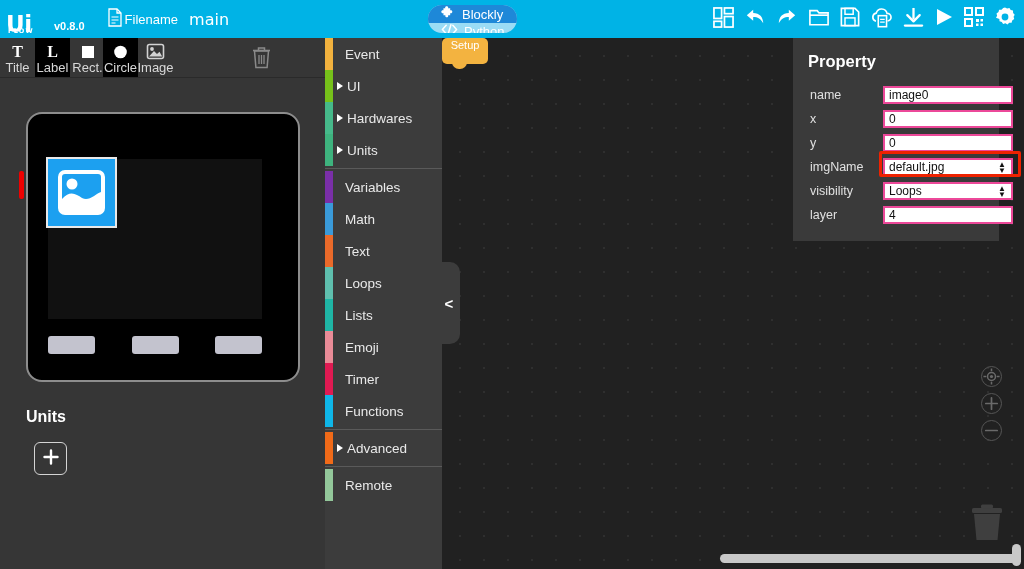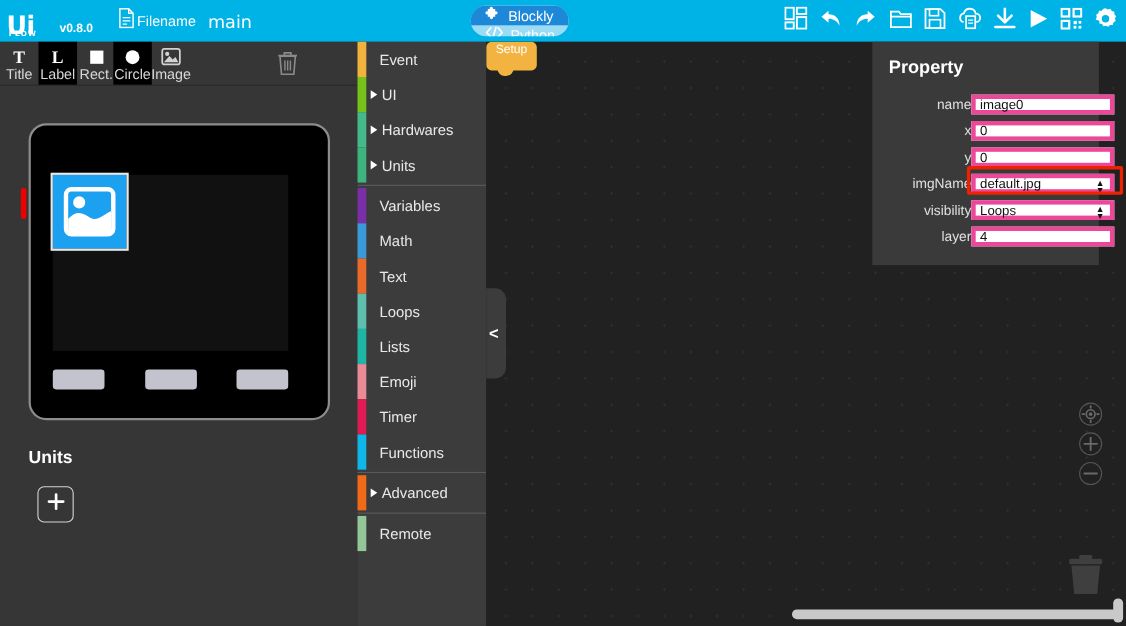--- a/index.html
+++ b/index.html
@@ -233,26 +233,26 @@
     color: #ffffff; font-size: 16.5px; font-weight: bold;
   }
   .prop-rows {
     position: absolute; left: 0; top: 45px; width: 231px;
   }
   .prop-row {
     display: flex; align-items: center; height: 24px; margin-bottom: 0px;
   }
   .prop-label {
     width: 73px; margin-left: 17px;
-    color: #e0e0e0; font-size: 12.5px; text-align: right;
+    color: #e0e0e0; font-size: 12.5px;
   }
   .prop-field {
     position: relative;
     width: 130px; height: 18px;
-    background: #ffffff; border: 4px solid #ec4899;
+    background: #ffffff; border: 2px solid #ec4899;
     display: flex; align-items: center;
     padding-left: 4px;
     font-size: 12px; color: #111;
     cursor: text;
   }
   .prop-field.select { cursor: pointer; }
   .spinner {
     position: absolute; right: 5px; top: 2px;
     display: flex; flex-direction: column; align-items: center;
     line-height: 6px; font-size: 8px; color: #111;

